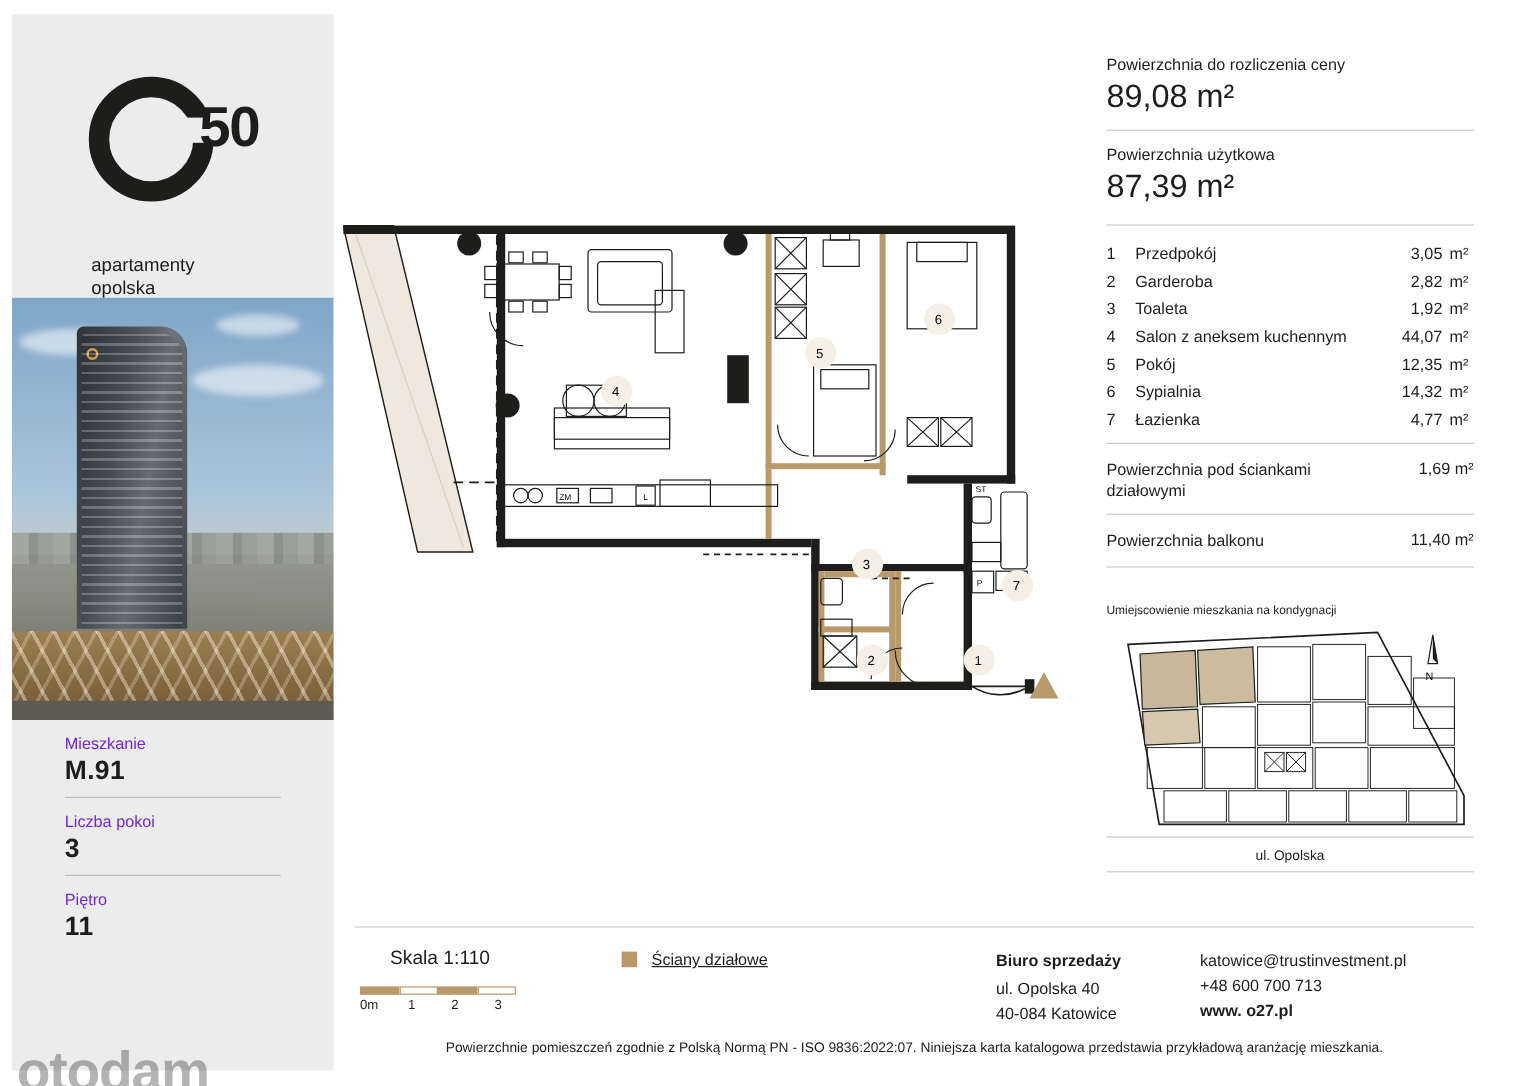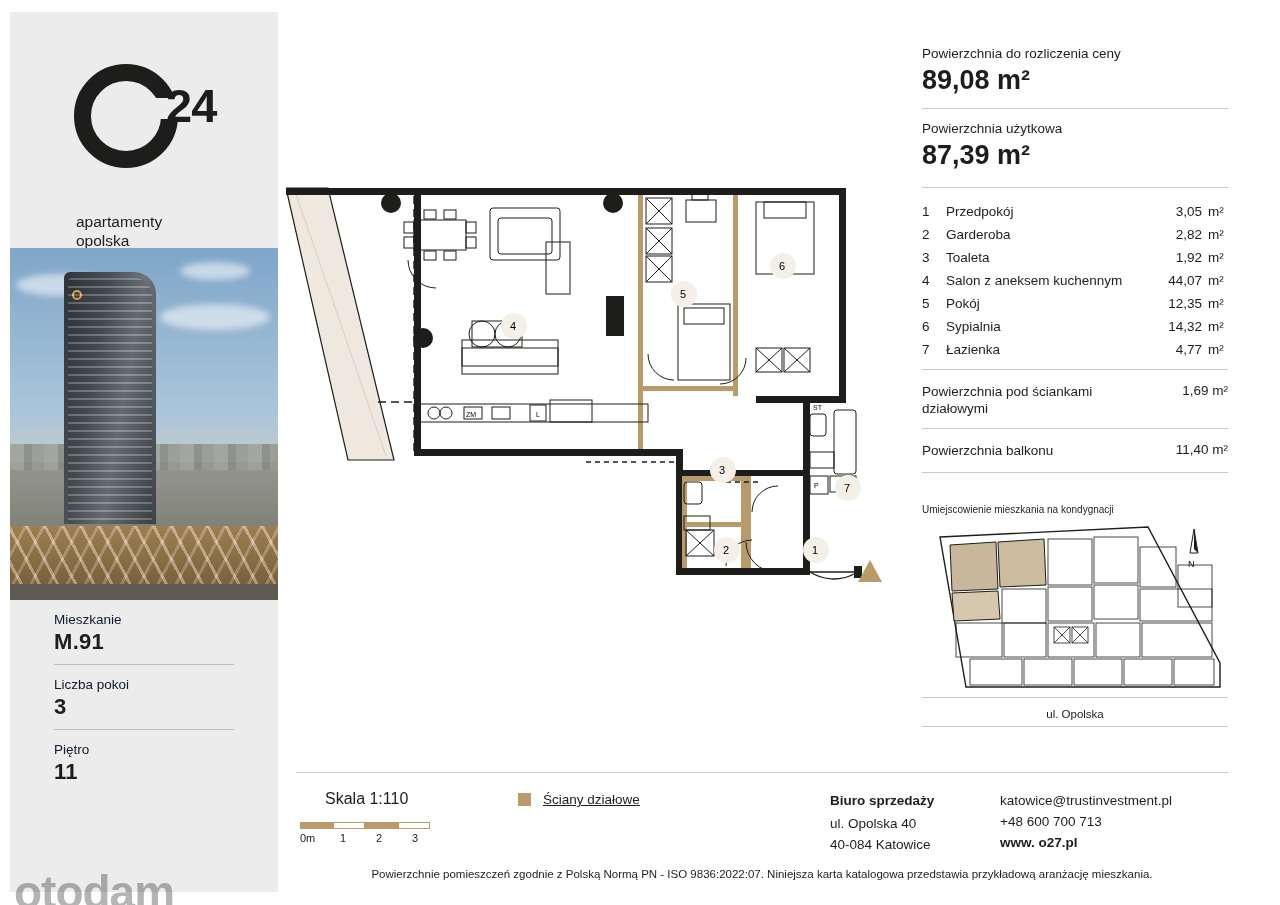--- a/index.html
+++ b/index.html
@@ -79,33 +79,33 @@
   .podium::after{
     content:""; position:absolute; inset:0;
     background:
       repeating-linear-gradient(62deg, rgba(255,255,255,.30) 0 3px, rgba(0,0,0,.12) 3px 16px),
       repeating-linear-gradient(-62deg, rgba(255,255,255,.20) 0 3px, rgba(0,0,0,.10) 3px 16px);
   }
   .street {
     position:absolute; left:0; right:0; bottom:0; height:16px; background:#5d5a52;
   }
   .info-block { position:absolute; left:10px; top:612px; width:268px; padding:0 44px 0 44px; }
-  .info-label { font-size: 13.5px; color:#0f172a; margin: 0 0 2px 0; }
+  .info-label { font-size: 13.5px; color:#6d28d9; margin: 0 0 2px 0; }
   .info-value { font-size: 22px; font-weight: bold; letter-spacing:.3px; }
   .info-rule { height:1px; background:#bdbdbd; margin: 9px 0 12px 0; }
   .watermark {
     position:absolute; left:14px; bottom:-14px;
     font-size: 46px; font-weight: bold; color: rgba(40,40,40,.35);
     letter-spacing:-1px;
   }
 
   
   .rightcol { position:absolute; left:922px; top:46px; width:306px; }
   .rc-label { font-size:13.5px; }
-  .rc-big { font-size:27px; font-weight:bold; margin-top:4px; }
+  .rc-big { font-size:27px; font-weight:normal; margin-top:4px; }
   .rc-rule { height:1px; background:#c9c9c9; margin:12px 0 12px 0; }
   .rooms { margin-top: 6px; }
   .room-row { display:flex; align-items:baseline; font-size:13.5px; padding:4px 0; }
   .room-no { width: 24px; }
   .room-name { flex:1; }
   .room-area { width: 48px; text-align:right; }
   .room-unit { width: 26px; text-align:left; padding-left:6px; }
   .sum-row { display:flex; font-size:13.5px; padding:3px 0; }
   .sum-name { flex:1; line-height:17px; }
   .sum-val { width:74px; text-align:right; }
@@ -140,21 +140,21 @@
   .disclaimer { position:absolute; left:296px; top:868px; width:932px; text-align:center; font-size:11.5px; }
 </style>
 </head>
 <body>
 
 <div class="sidebar">
   <div class="logo-block">
     <div class="logo-mark">
       <div class="logo-ring"></div>
       <div class="logo-gap"></div>
-      <div class="logo-27">24</div>
+      <div class="logo-27">50</div>
     </div>
     <div class="logo-sub">
       <div>apartamenty</div>
       <div>opolska</div>
     </div>
   </div>
 </div>
 
 <div class="render">
   <div class="sky"></div>

